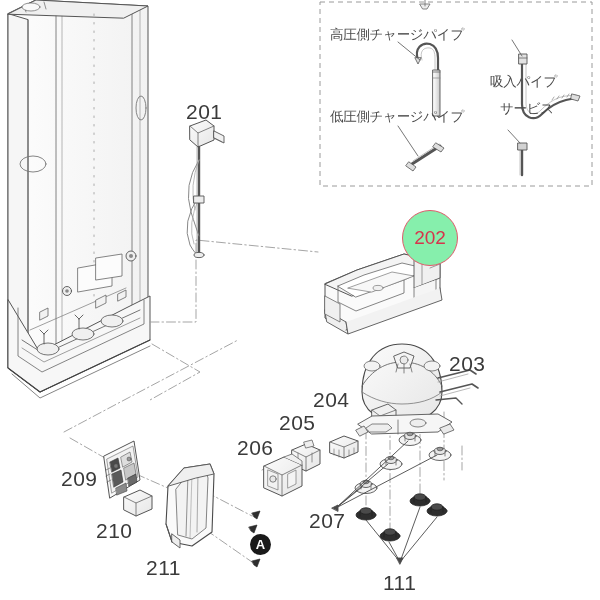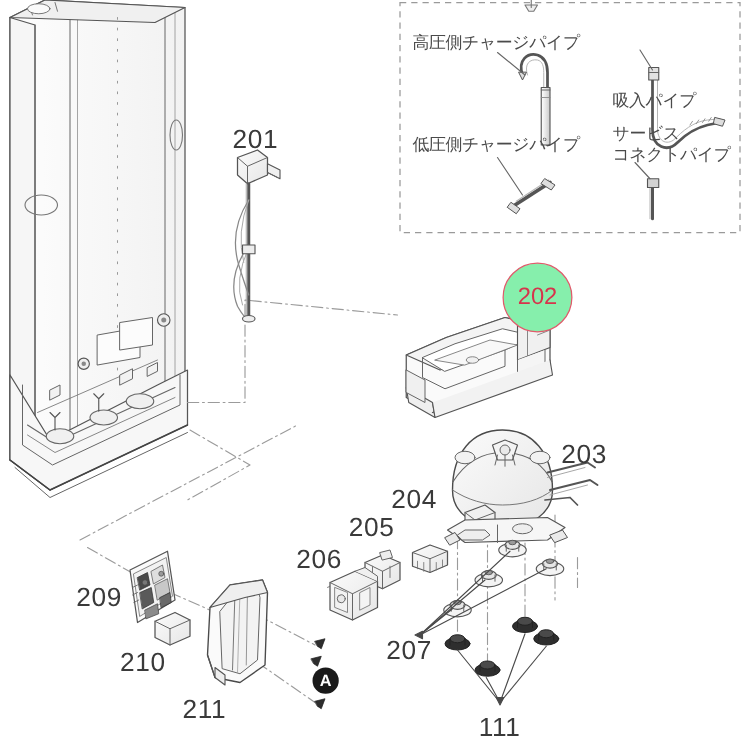--- a/index.html
+++ b/index.html
@@ -444,23 +444,22 @@
 
     </g>
   </svg>
 
   <div class="jp-label" style="left:330px; top:26px;text-align:center;">高圧側チャージパイプ</div>
 
   <div class="jp-label" style="left:490px; top:26px;margin-top:47px;">吸入パイプ</div>
 
   <div class="jp-label" style="left:330px; top:108px;">低圧側チャージパイプ</div>
 
-  <div class="jp-label" style="left:490px; top:100px;font-family:Liberation Mono, monospace;">
+  <div class="jp-label" style="left:500px; top:100px;">
     <span>サービス</span><br>
-    <span>コネクトパイプ</span>
   </div>
 
   <div class="callout-num" style="left:186px; top:100px;">201</div>
 
   <div class="callout-num" style="left:449px; top:352px;">203</div>
 
   <div class="callout-num" style="left:313px; top:388px;">204</div>
 
   <div class="callout-num" style="left:279px; top:411px;">205</div>
 

